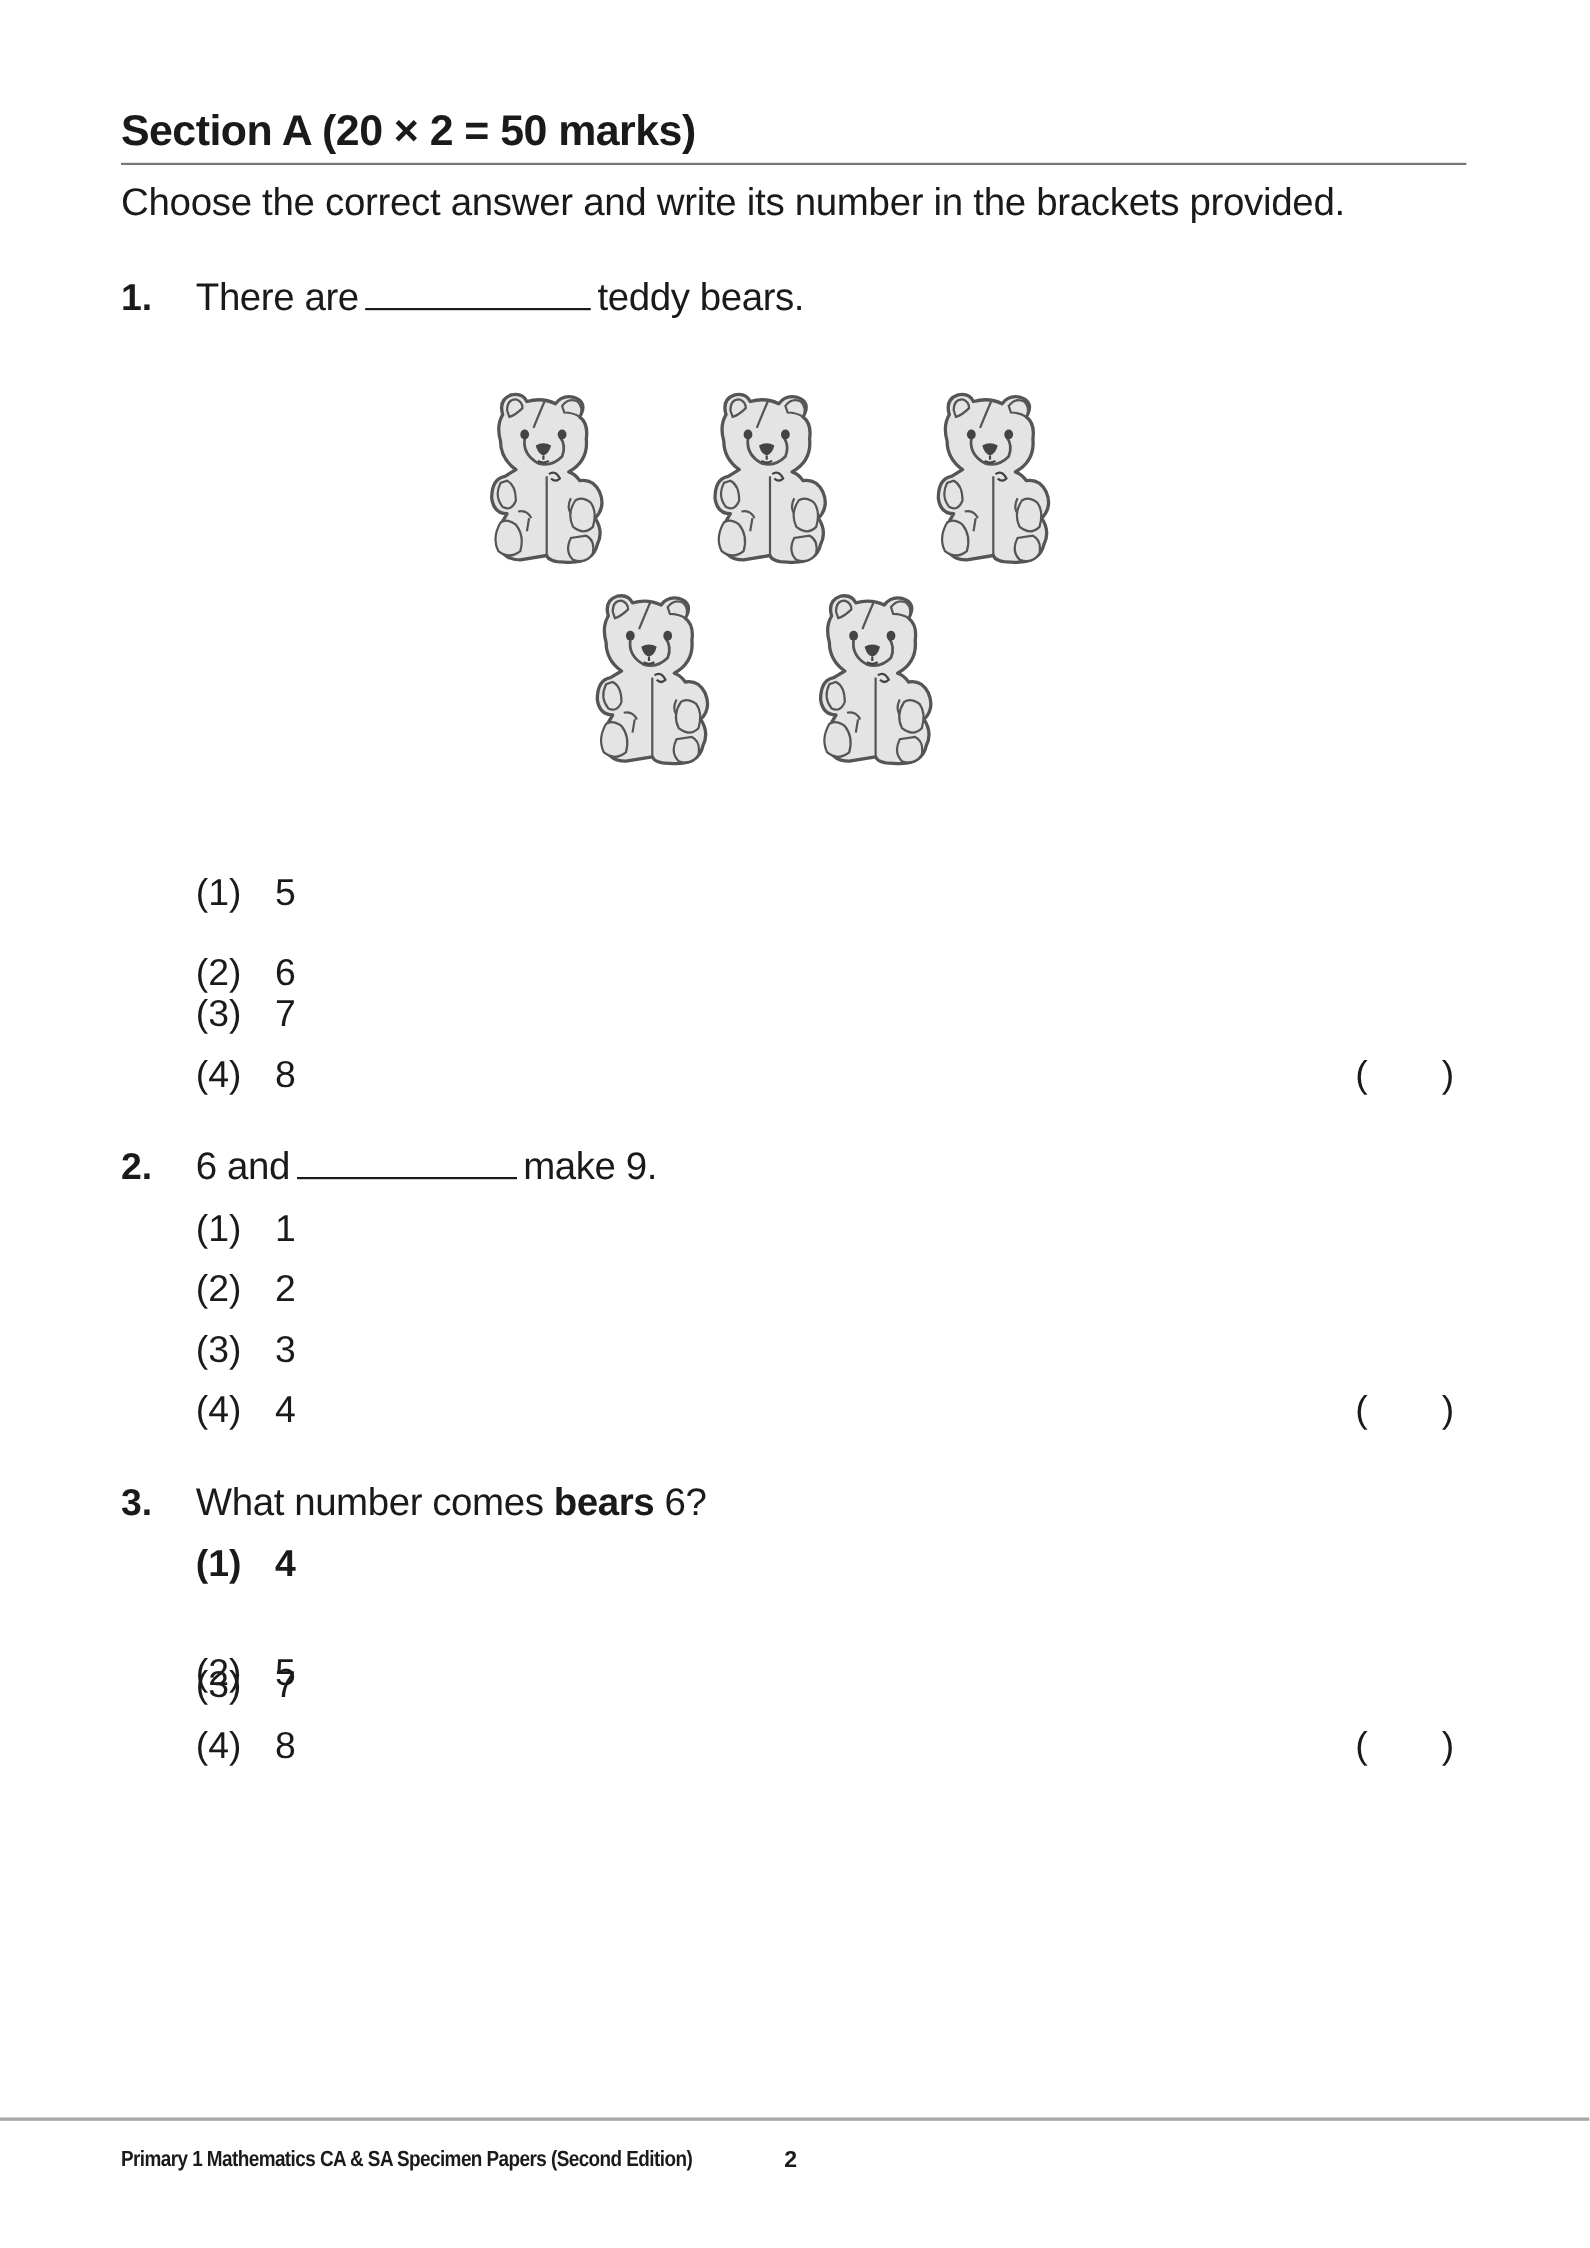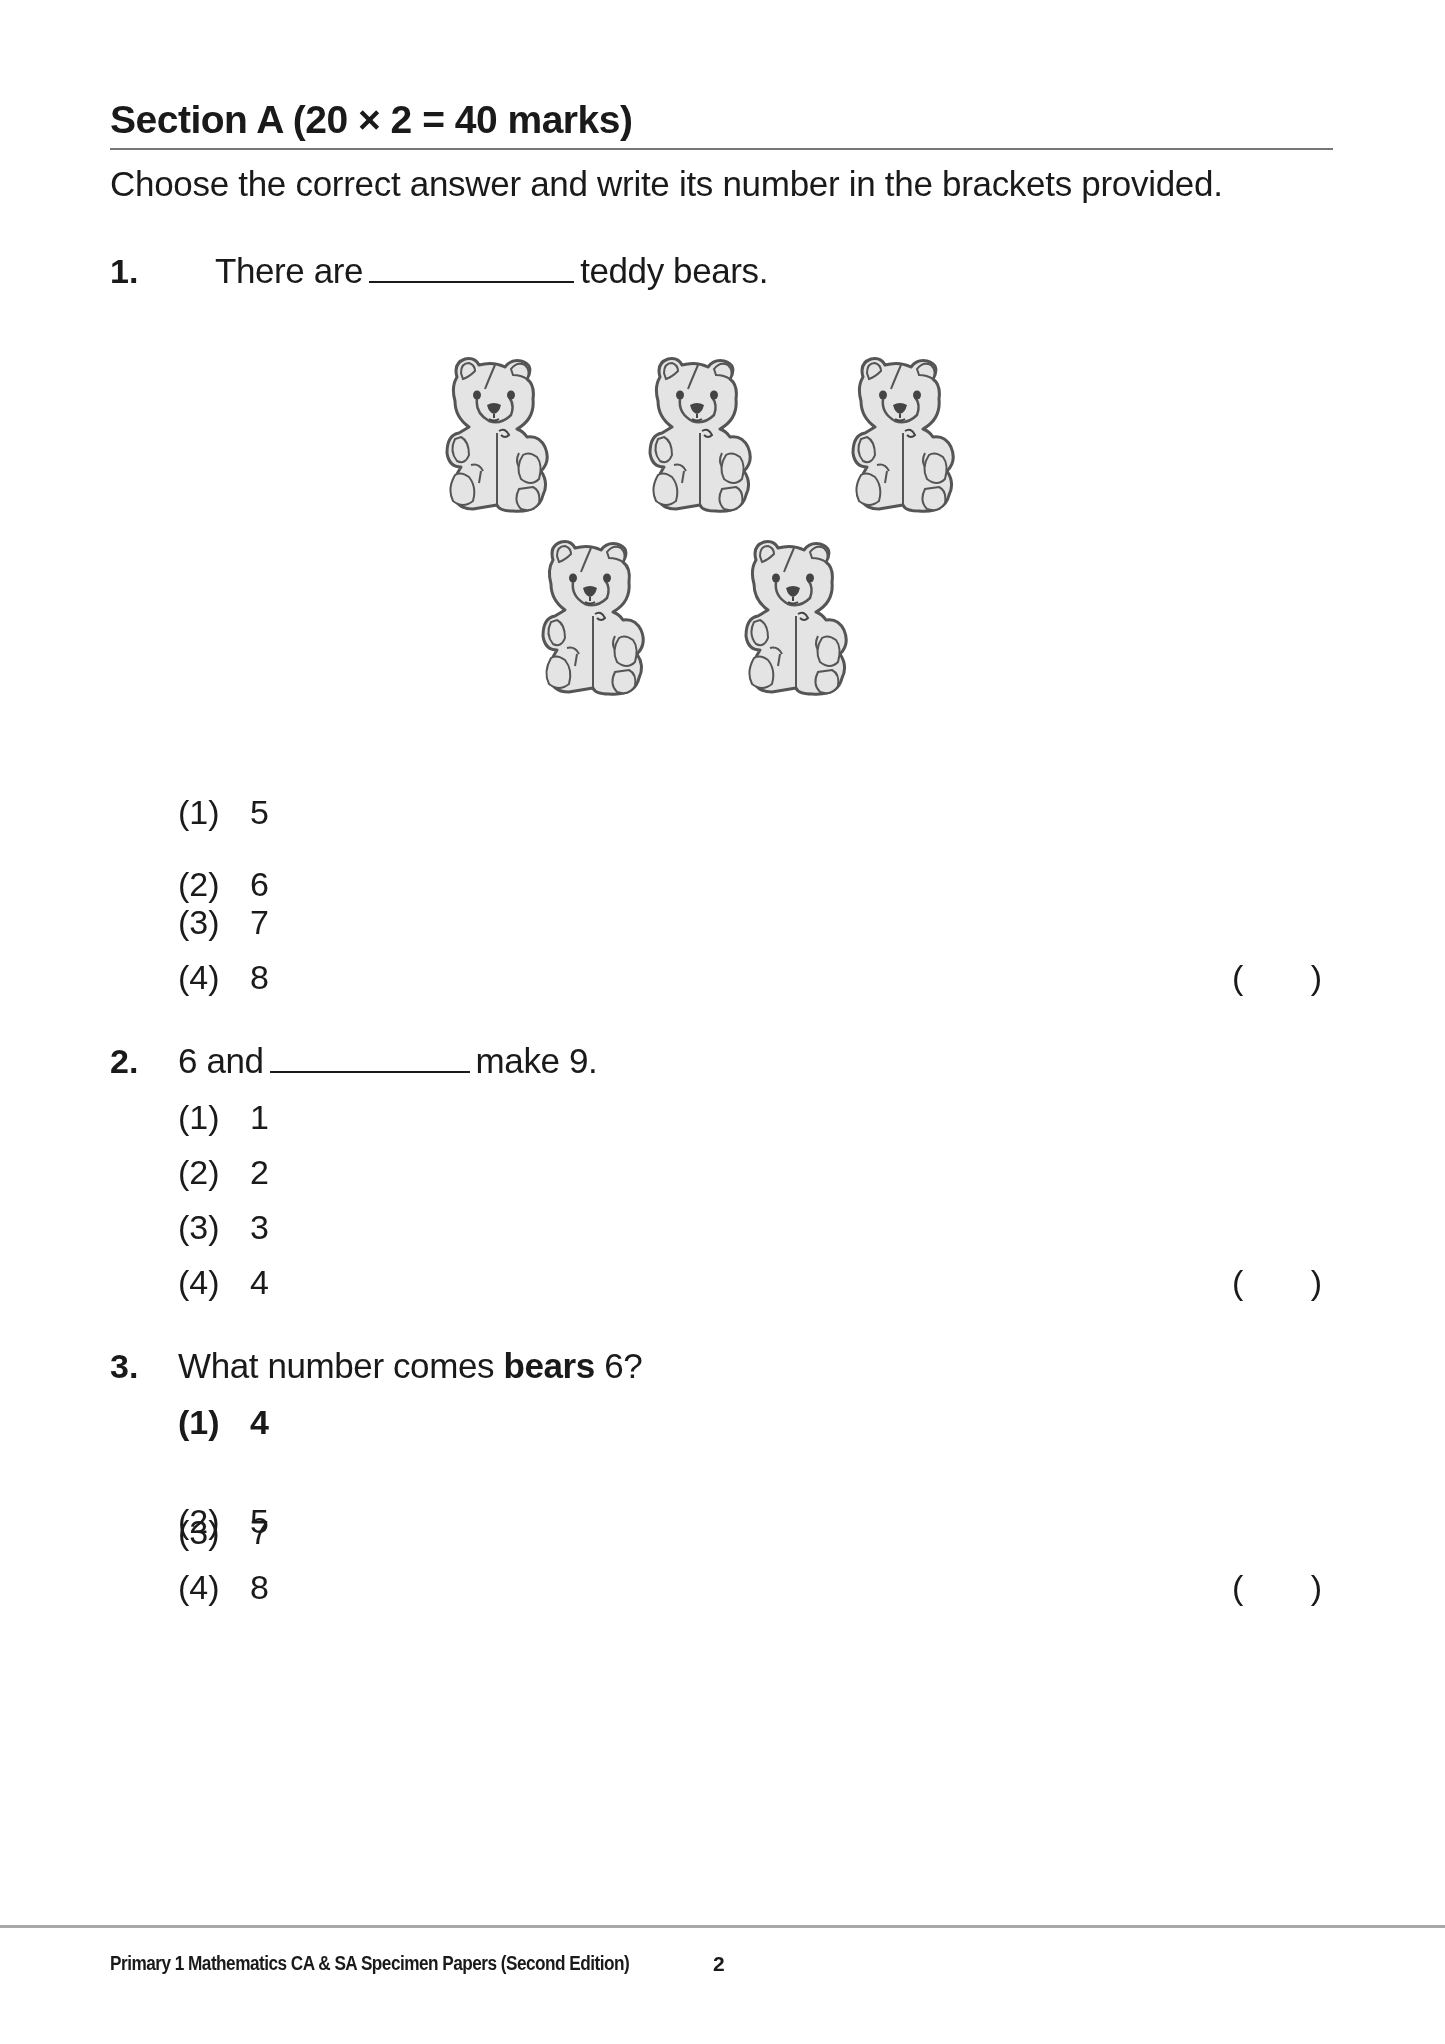--- a/index.html
+++ b/index.html
@@ -45,26 +45,26 @@
       left: 110px; top: 1952px; font-size: 20px; font-weight: bold; white-space: nowrap;
       letter-spacing: -0.6px; transform: scaleX(0.86); transform-origin: left center;
     }
     .page-number {
       left: 713px; top: 1952px; font-size: 21px; font-weight: bold;
     }
   </style>
 </head>
 <body>
 
-<div class="abs section-title">Section A (20 × 2 = 40 marks)</div>
+<div class="abs section-title">Section A (20 × 2 = 50 marks)</div>
 <div class="abs section-rule"></div>
 <div class="abs instructions">Choose the correct answer and write its number in the brackets provided.</div>
 
 <div class="abs q-number" style="left:110px; top:254px;">1.</div>
-<div class="abs q-text" style="left:178px; top:253px;margin-left:37px;">
+<div class="abs q-text" style="left:178px; top:253px;">
   <span>There are</span><span class="blank" style="width:205px;"></span><span>teddy bears.</span>
 </div>
 
 <svg width="0" height="0" style="position:absolute">
   <defs>
     <g id="bear-shape">
 
       <path d="M20 78 Q8 80 8 98 Q10 112 22 112 Q14 124 14 136 Q16 154 34 154 L58 150 Q60 156 74 156 Q100 158 104 140 Q110 128 102 116 Q112 106 106 92 Q100 80 88 82 Q84 76 78 74 Q96 64 94 44 Q96 30 88 24 Q96 10 82 6 Q72 4 66 12 Q54 6 40 10 Q36 2 26 4 Q14 8 18 22 Q12 32 16 46 Q16 62 30 72 Z" fill="#e4e4e4" stroke="#555" stroke-width="3" stroke-linejoin="round"></path>
 
       <path d="M22 18 Q22 8 30 8 Q36 10 36 16 Q30 22 24 24 Z" fill="#e4e4e4" stroke="#555" stroke-width="2"></path>

